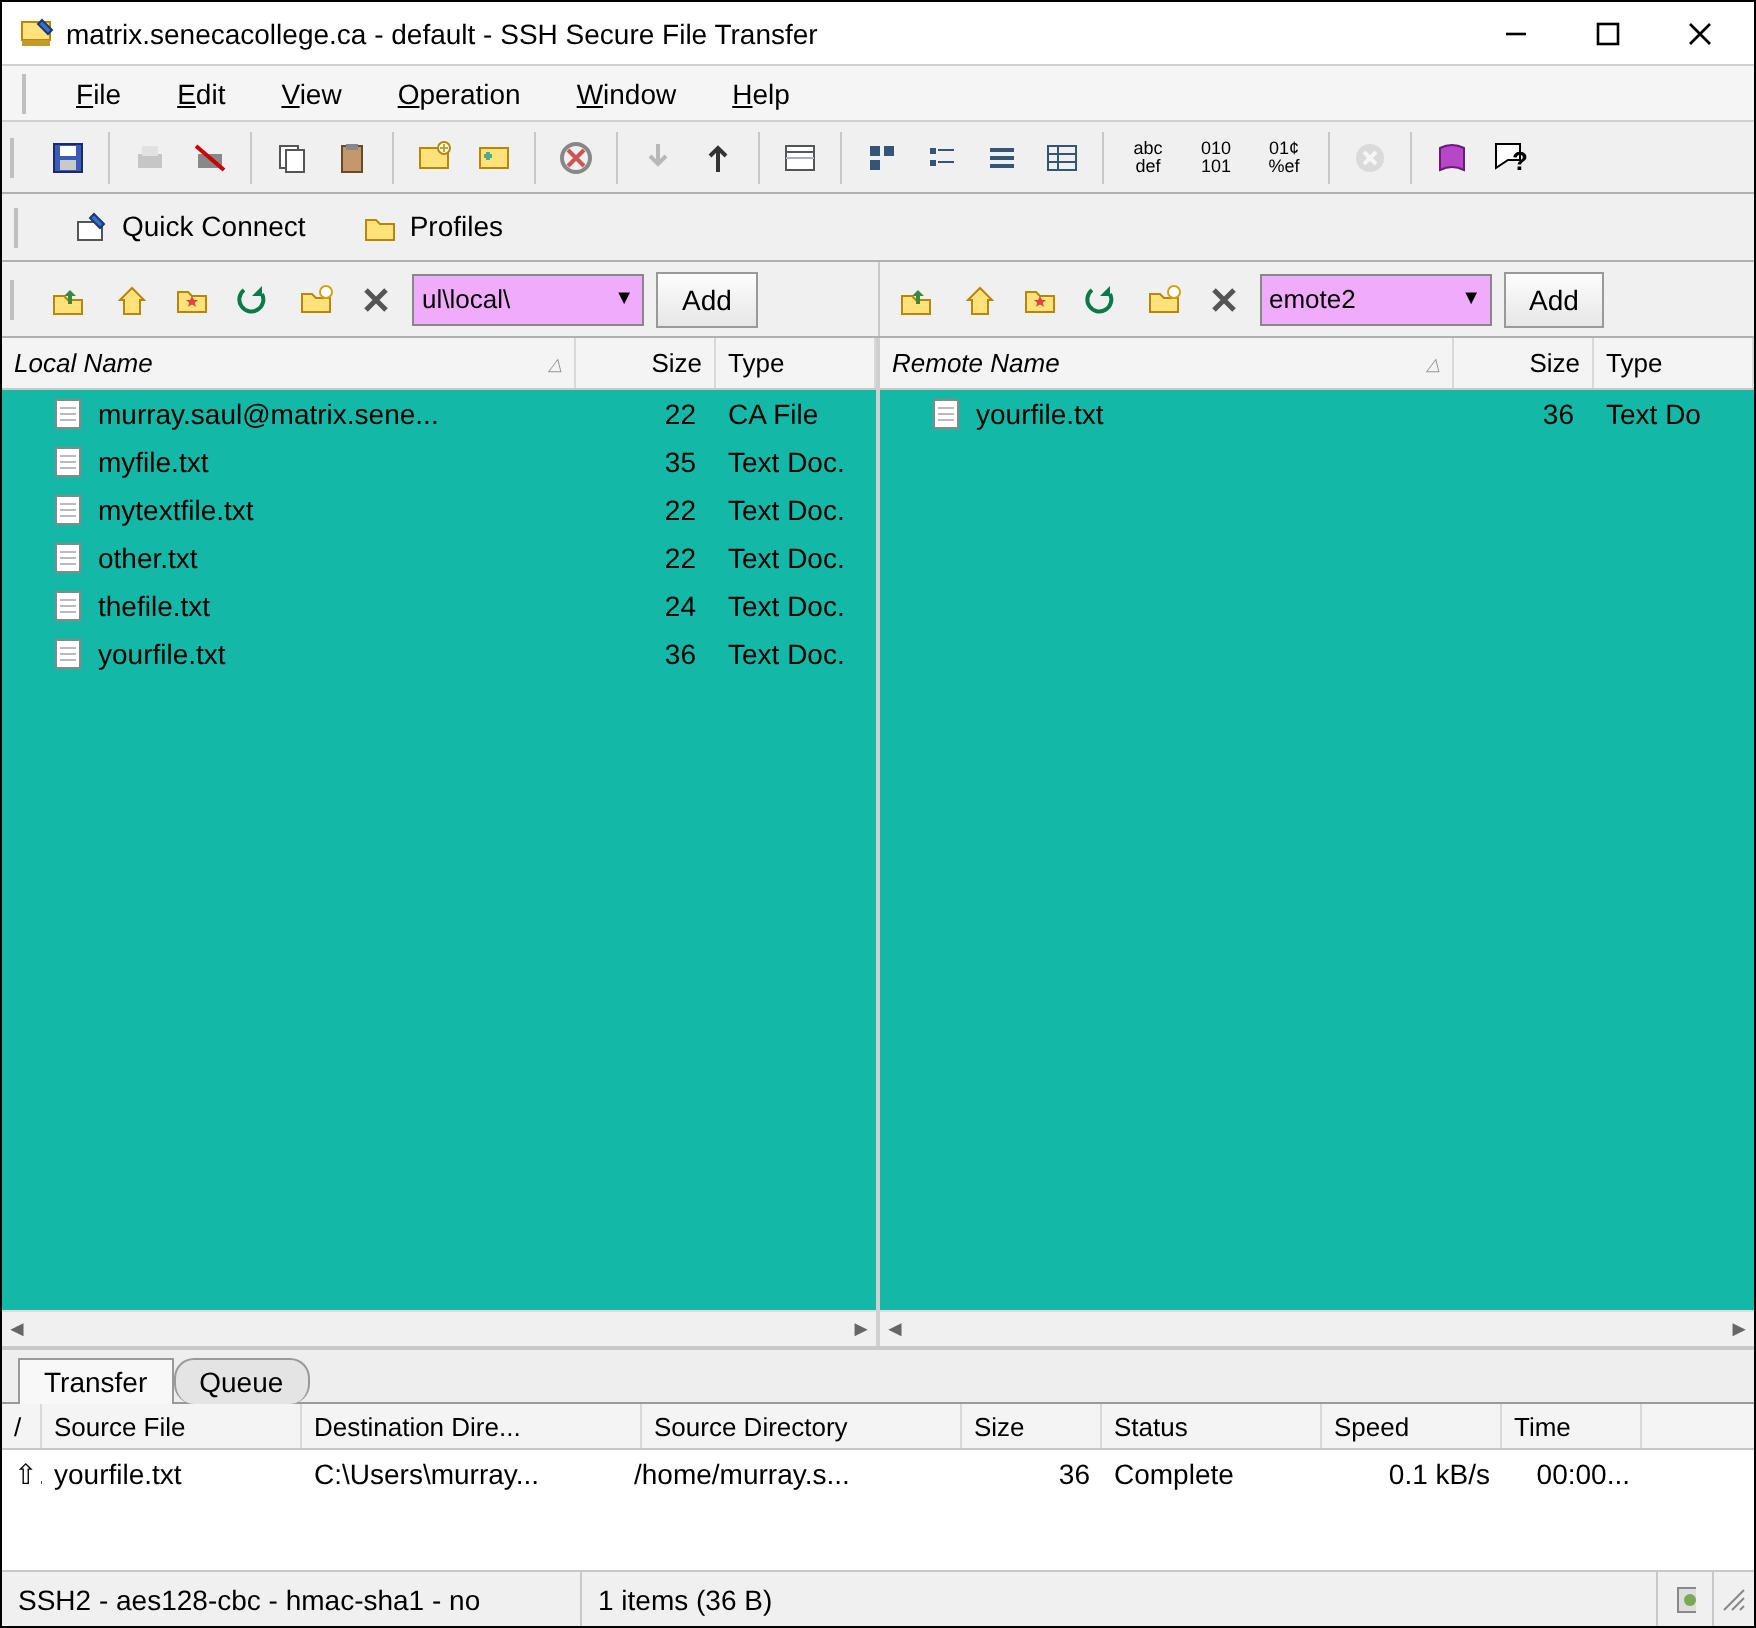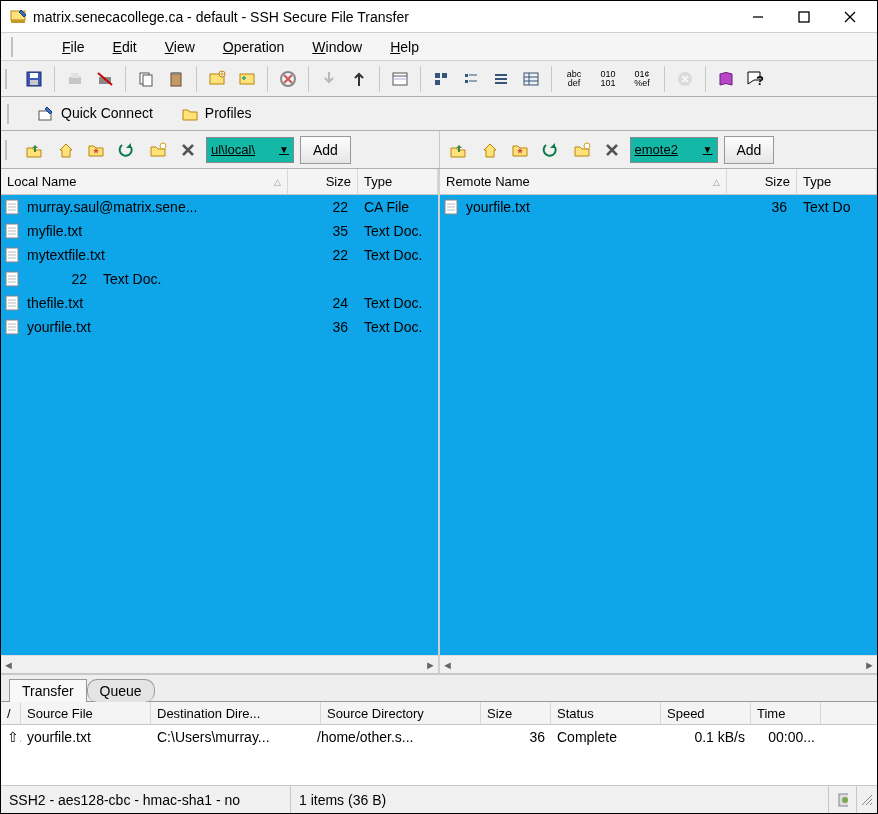--- a/index.html
+++ b/index.html
@@ -28,21 +28,21 @@
   .titlebar .app-icon { width: 18px; height: 18px; margin-right: 6px; }
   .titlebar .title { flex: 1; font-size: 14px; }
   .titlebar .win-controls { display: flex; }
   .titlebar .win-btn {
     width: 46px; height: 30px; display: flex; align-items: center; justify-content: center;
     font-size: 14px; cursor: pointer;
   }
   
   .menubar {
     height: 28px; display: flex; align-items: center; padding-left: 10px;
-    border-bottom: 1px solid #d0d0d0; background: #f5f5f5; gap: 24px;
+    border-bottom: 1px solid #d0d0d0; background: #f5f5f5;
   }
   .menu-handle {
     width: 5px; height: 20px; border-left: 2px solid #c0c0c0; margin-right: 8px;
   }
   .menu-item { padding: 3px 14px; cursor: pointer; font-size: 14px; }
   .menu-item .ul { text-decoration: underline; }
   
   .toolbar {
     height: 36px; display: flex; align-items: center;
     padding: 0 4px;
@@ -67,22 +67,22 @@
   .navrow {
     height: 38px; display: flex;
     border-bottom: 1px solid #b0b0b0; background: #f0f0f0;
   }
   .navhalf {
     flex: 1; display: flex; align-items: center; padding: 0 4px; gap: 2px;
   }
   .navhalf + .navhalf { border-left: 1px solid #c8c8c8; }
   .path-combo {
     display: flex; align-items: center; height: 26px;
-    border: 1px solid #888; background: #14b8a6; padding: 0 2px 0 4px; font-size: 13px;
-    width: 88px; overflow: hidden; white-space: nowrap; text-decoration: underline;
+    border: 1px solid #888; background: #f0abfc; padding: 0 2px 0 4px; font-size: 13px;
+    width: 116px; overflow: hidden; white-space: nowrap;
   }
   .path-combo .arrow { margin-left: auto; font-size: 10px; padding: 0 2px; cursor: pointer; }
   .add-btn {
     height: 28px; padding: 0 12px; margin-left: 4px;
     border: 1px solid #999; background: linear-gradient(#fdfdfd,#e6e6e6);
     cursor: pointer; font-size: 14px;
   }
   
   .panels {
     flex: 1; display: flex; min-height: 0;
@@ -93,26 +93,26 @@
   }
   .panel:last-child { border-right: none; }
   .col-headers {
     height: 26px; display: flex; background: #f4f4f4;
     border-bottom: 1px solid #c8c8c8; font-size: 13px;
   }
   .col-h {
     display: flex; align-items: center; padding: 0 6px;
     border-right: 1px solid #d8d8d8; cursor: pointer; white-space: nowrap; overflow: hidden;
   }
-  .col-h.name { flex: 1; }
+  .col-h.name { flex: 1; font-style: italic; }
   .col-h.size { width: 70px; justify-content: flex-end; }
   .col-h.type { width: 80px; }
   .col-h .sort { margin-left: auto; opacity: .4; font-size: 9px;}
   .filelist {
-    flex: 1; overflow: auto; background: #0ea5e9;
+    flex: 1; overflow: auto; background: #14b8a6; padding-left: 22px;
   }
   .file-row {
     display: flex; height: 24px; align-items: center; font-size: 14px;
     padding-left: 4px;
   }
   .fc-icon { width: 18px; text-align: center; margin-right: 4px; }
   .fc-name { flex: 1; white-space: nowrap; overflow: hidden; text-overflow: ellipsis; }
   .fc-size { width: 70px; text-align: right; padding-right: 10px; }
   .fc-type { width: 80px; white-space: nowrap; overflow: hidden; padding-left: 6px;}
   .hscroll {
@@ -512,20 +512,21 @@
         </div>
         <div class="file-row">
           <span class="fc-icon">
             <svg width="14" height="16">
               <rect x="1" y="1" width="12" height="14" fill="#fff" stroke="#888"></rect>
               <line x1="3" y1="5" x2="11" y2="5" stroke="#bbb"></line>
               <line x1="3" y1="8" x2="11" y2="8" stroke="#bbb"></line>
               <line x1="3" y1="11" x2="11" y2="11" stroke="#bbb"></line>
             </svg>
           </span>
+          <span class="fc-name">other.txt</span>
           <span class="fc-size">22</span>
           <span class="fc-type">Text Doc.</span>
         </div>
         <div class="file-row">
           <span class="fc-icon">
             <svg width="14" height="16">
               <rect x="1" y="1" width="12" height="14" fill="#fff" stroke="#888"></rect>
               <line x1="3" y1="5" x2="11" y2="5" stroke="#bbb"></line>
               <line x1="3" y1="8" x2="11" y2="8" stroke="#bbb"></line>
               <line x1="3" y1="11" x2="11" y2="11" stroke="#bbb"></line>
@@ -599,21 +600,21 @@
     <div class="th w-size">Size</div>
     <div class="th w-status">Status</div>
     <div class="th w-speed">Speed</div>
     <div class="th w-time">Time</div>
   </div>
   <div class="transfer-list" id="transfer-rows">
       <div class="transfer-row">
         <div class="td w-dir">⇧</div>
         <div class="td w-srcfile">yourfile.txt</div>
         <div class="td w-srcdir">C:\Users\murray...</div>
-        <div class="td w-dstdir">/home/other.s...</div>
+        <div class="td w-dstdir">/home/murray.s...</div>
         <div class="td w-size">36</div>
         <div class="td w-status">Complete</div>
         <div class="td w-speed">0.1 kB/s</div>
         <div class="td w-time">00:00...</div>
       </div>
     </div>
 </div>
 
 <div class="statusbar">
   <div class="status-cell" style="width:290px">SSH2 - aes128-cbc - hmac-sha1 - no</div>

